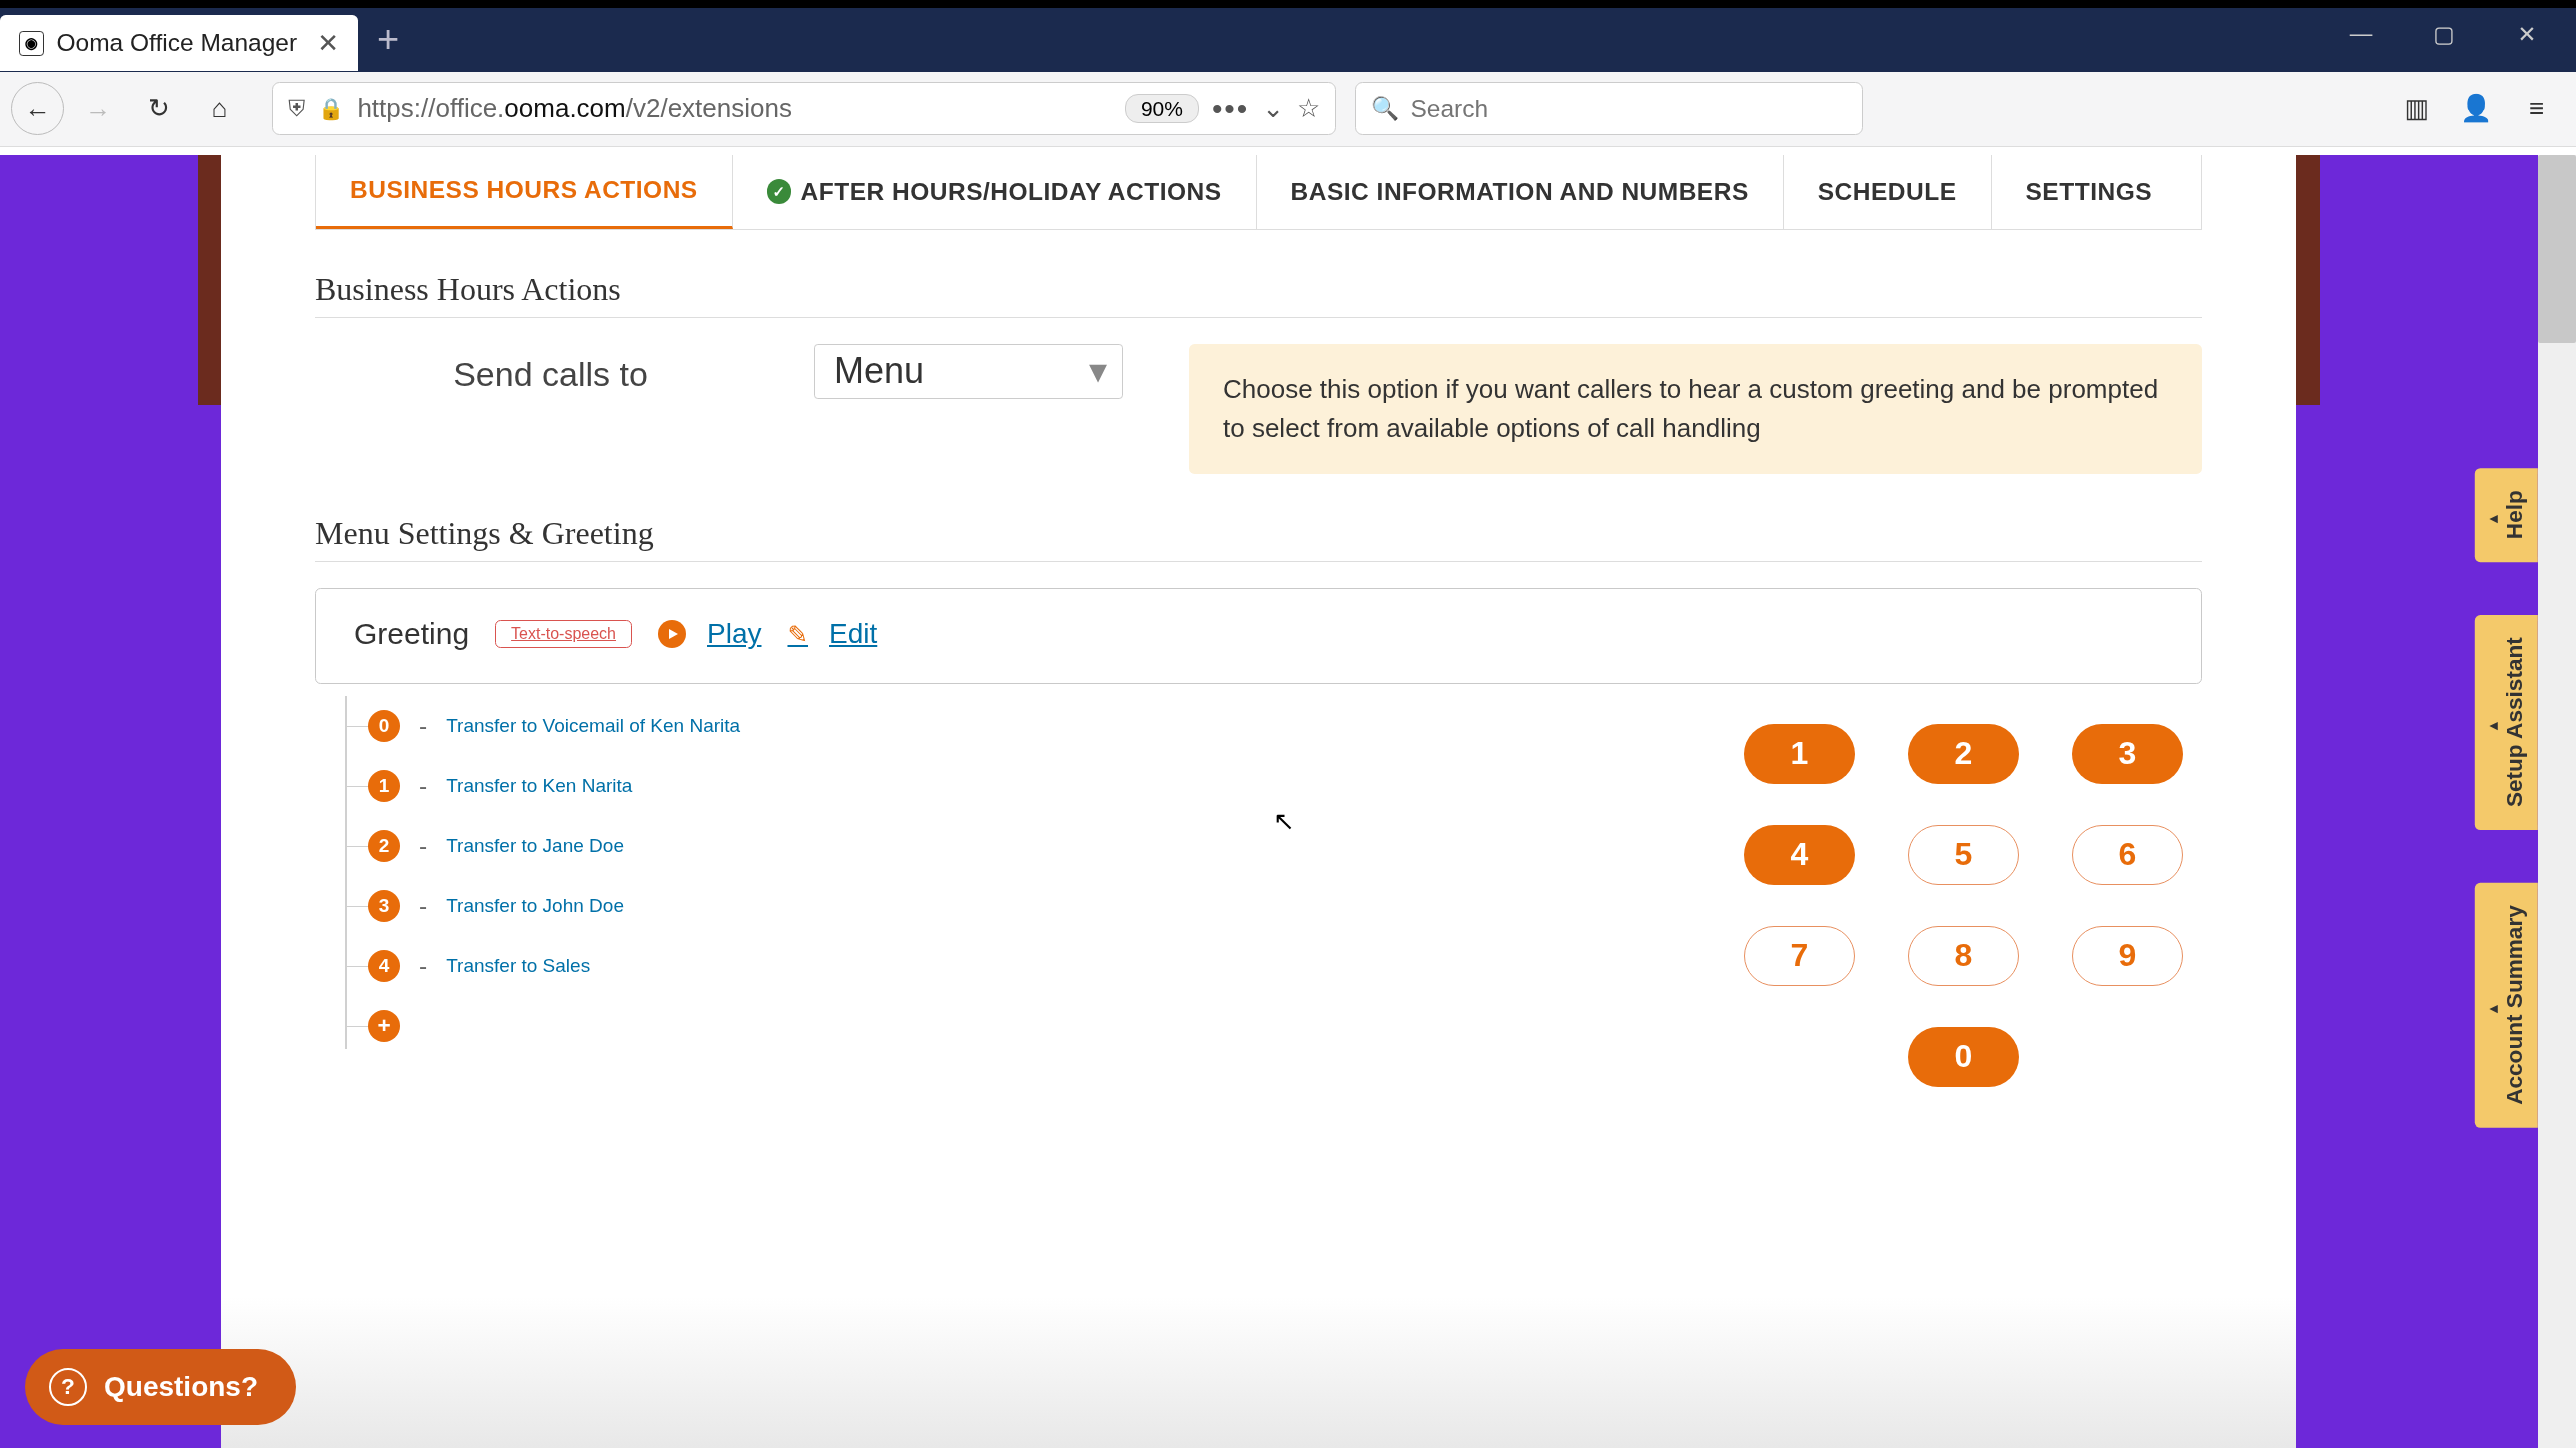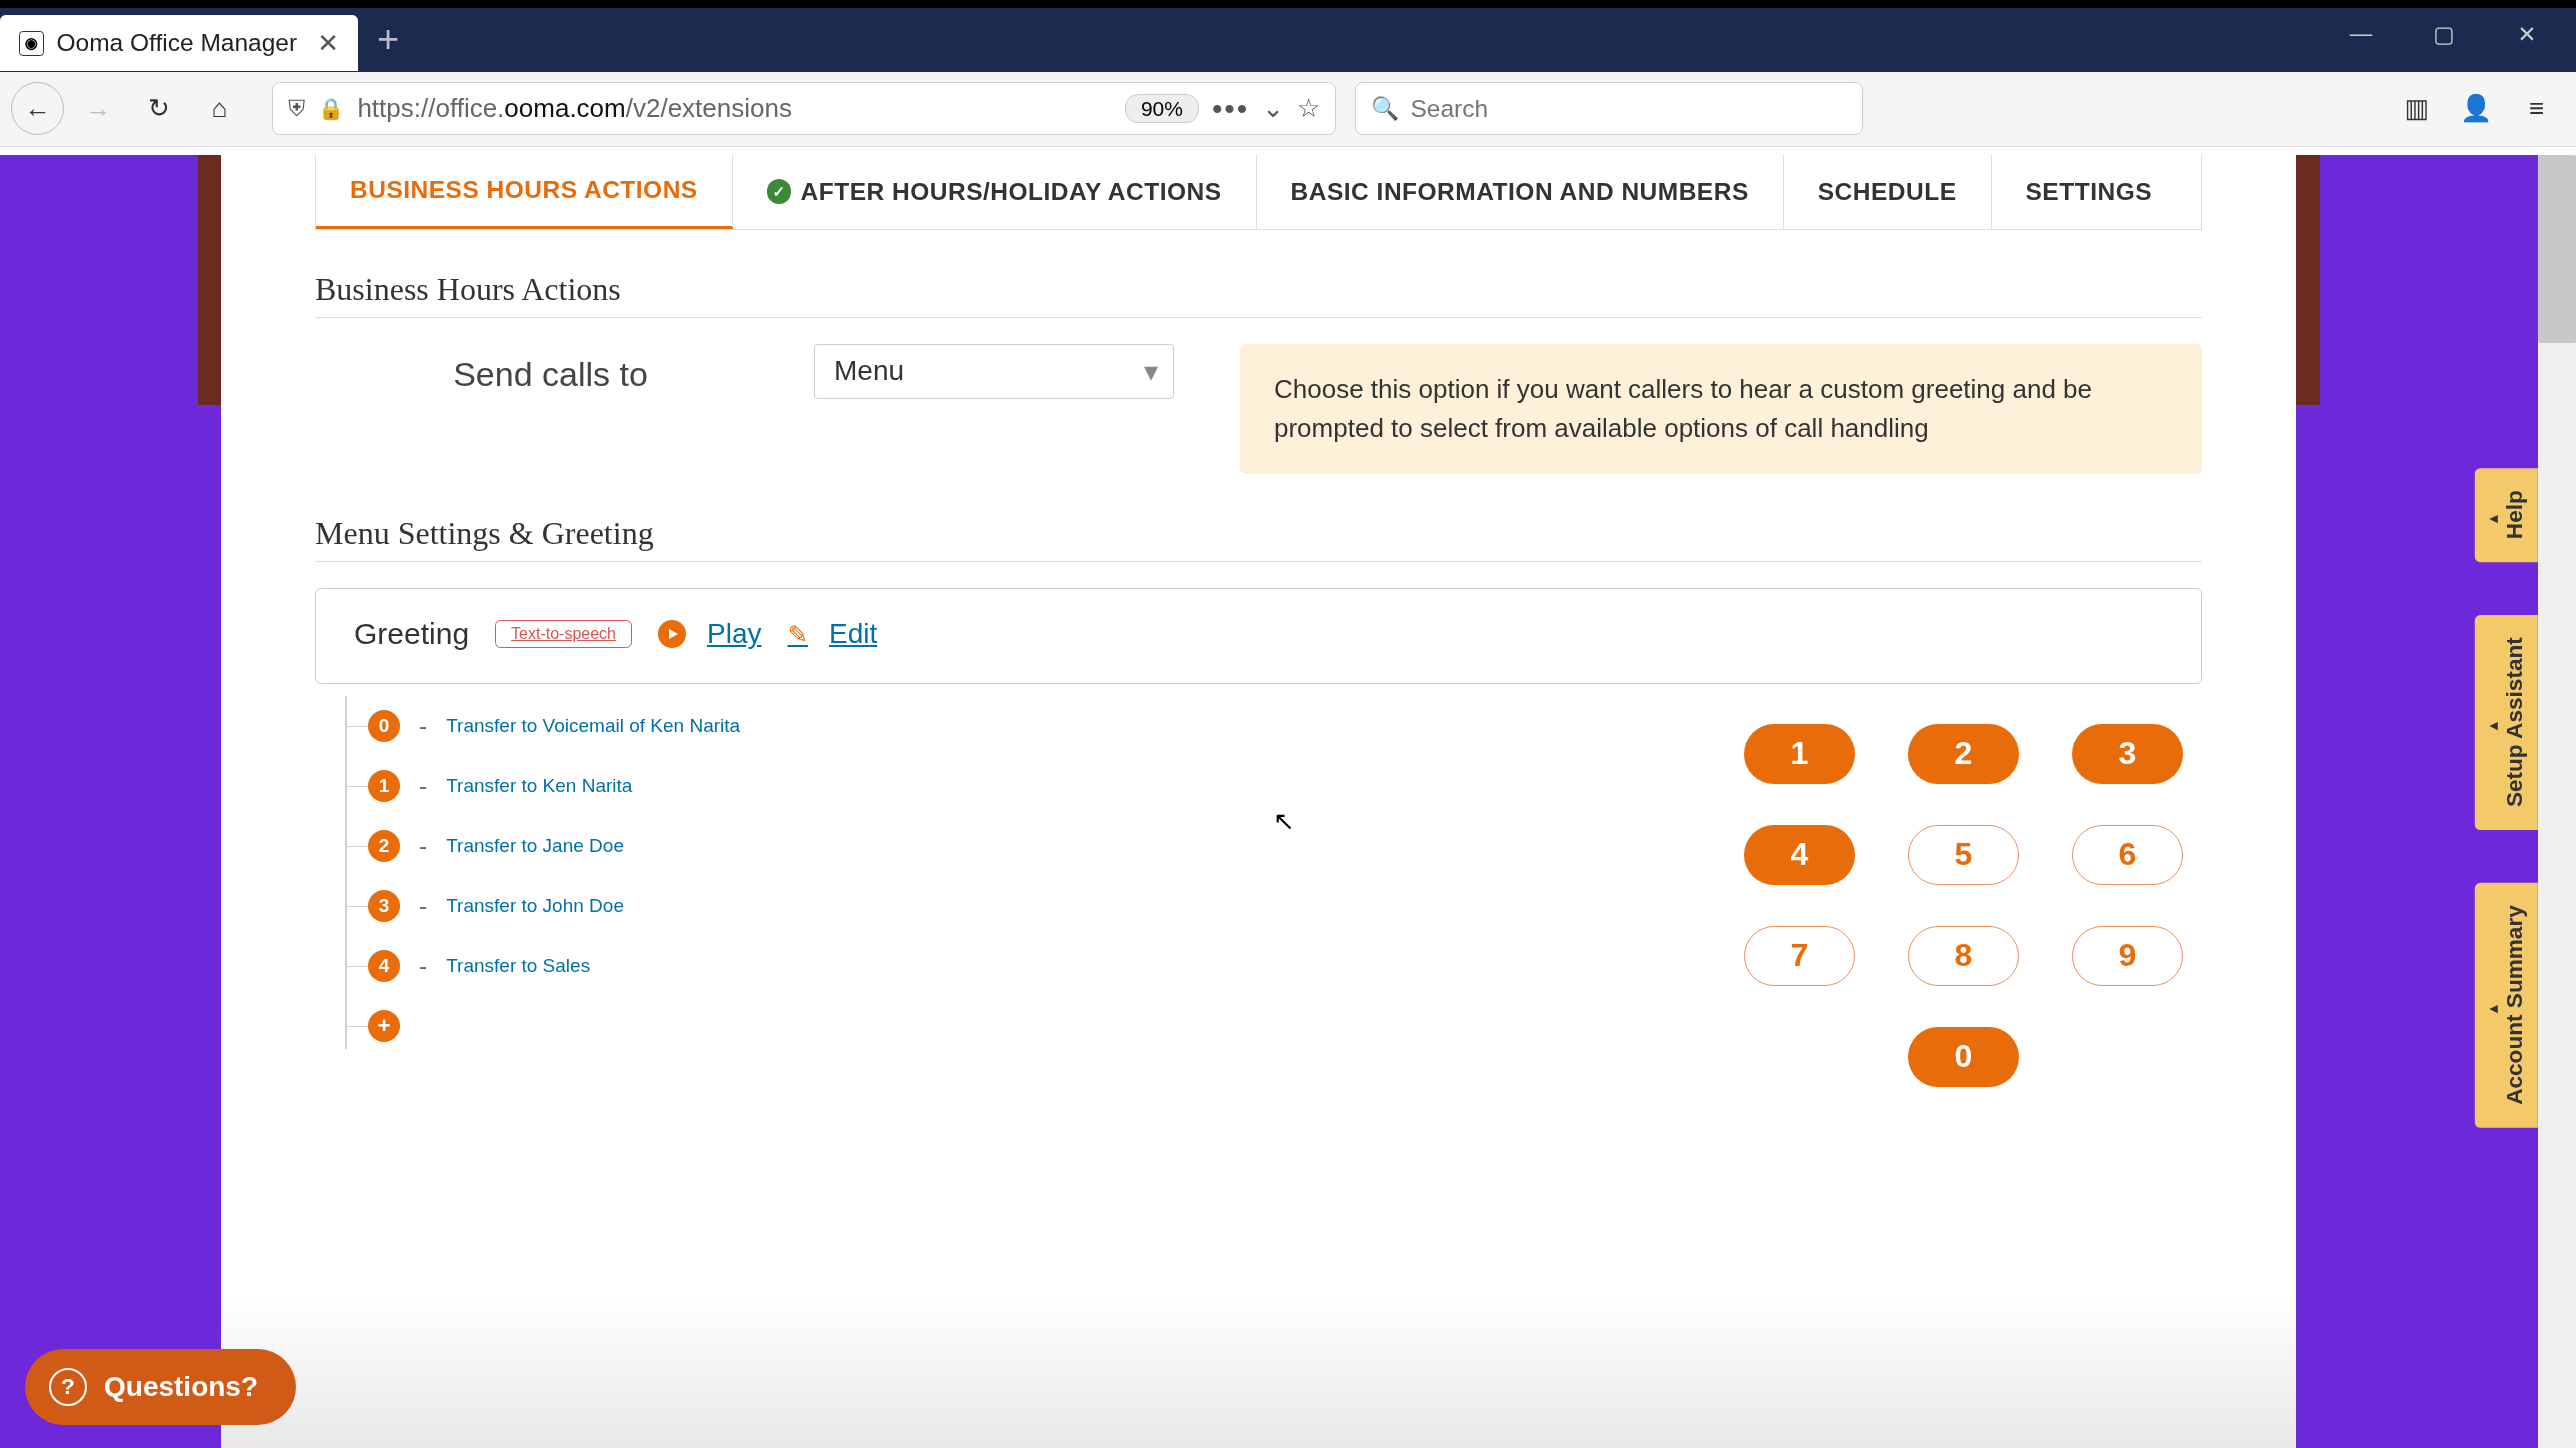--- a/index.html
+++ b/index.html
@@ -47,21 +47,21 @@
 .main-tab { display: flex; align-items: center; padding: 0 34px; font-size: 24.5px; font-weight: 600; color: #333; border-right: 0.9px solid #ddd; cursor: pointer; letter-spacing: 0.5px; }
 .main-tab.active { color: #e86c0a; border-bottom: 3.8px solid #e86c0a; }
 .main-tab .check { width: 24.5px; height: 24.5px; background: #3a8a3a; border-radius: 50%; color: #fff; display: inline-flex; align-items: center; justify-content: center; font-size: 15px; margin-right: 9.4px; }
 .main-tab:last-child { border-right: none; }
 
 .section-title { font-family: Georgia, serif; font-size: 32px; color: #333; margin-top: 41px; padding-bottom: 9.4px; border-bottom: 0.9px solid #ddd; }
 .section-desc { font-size: 28px; color: #333; margin-top: 22.6px; }
 
 .send-row { display: flex; align-items: flex-start; gap: 28px; margin-top: 26px; }
 .send-row .label { font-size: 34px; color: #444; width: 471px; text-align: center; padding-top: 11.3px; }
-.select-box { width: 360px; height: 55px; border: 0.9px solid #ccc; border-radius: 3.8px; display: flex; align-items: center; padding: 0 19px; font-size: 28px; color: #333; position: relative; cursor: pointer; }
+.select-box { width: 309px; height: 55px; border: 0.9px solid #ccc; border-radius: 3.8px; display: flex; align-items: center; padding: 0 19px; font-size: 36px; color: #333; position: relative; cursor: pointer; }
 .select-box .caret { position: absolute; right: 15px; color: #888; }
 .info-box { background: #fdf1d9; border-radius: 5.6px; padding: 26px 34px; font-size: 26px; color: #333; line-height: 1.5; flex: 1; margin-left: 38px; }
 
 .greeting-box { border: 1.9px solid #c9c9c9; border-radius: 5.6px; padding: 28px 38px 32px 38px; margin-top: 26px; }
 .greeting-head { display: flex; align-items: center; gap: 26px; }
 .greeting-title { font-size: 30px; color: #333; }
 .tts-badge { border: 0.9px solid #d9534f; color: #d9534f; border-radius: 5.6px; padding: 3.8px 15px; font-size: 16px; text-decoration: underline; }
 .play-link, .edit-link { color: #0070a8; font-size: 28px; text-decoration: underline; cursor: pointer; display: flex; align-items: center; gap: 21px; }
 .play-orb { width: 28px; height: 28px; background: #e86c0a; border-radius: 50%; display: inline-flex; align-items: center; justify-content: center; }
 .play-orb::after { content: ""; border-left: 9.4px solid #fff; border-top: 5.6px solid transparent; border-bottom: 5.6px solid transparent; margin-left: 2.8px; }

